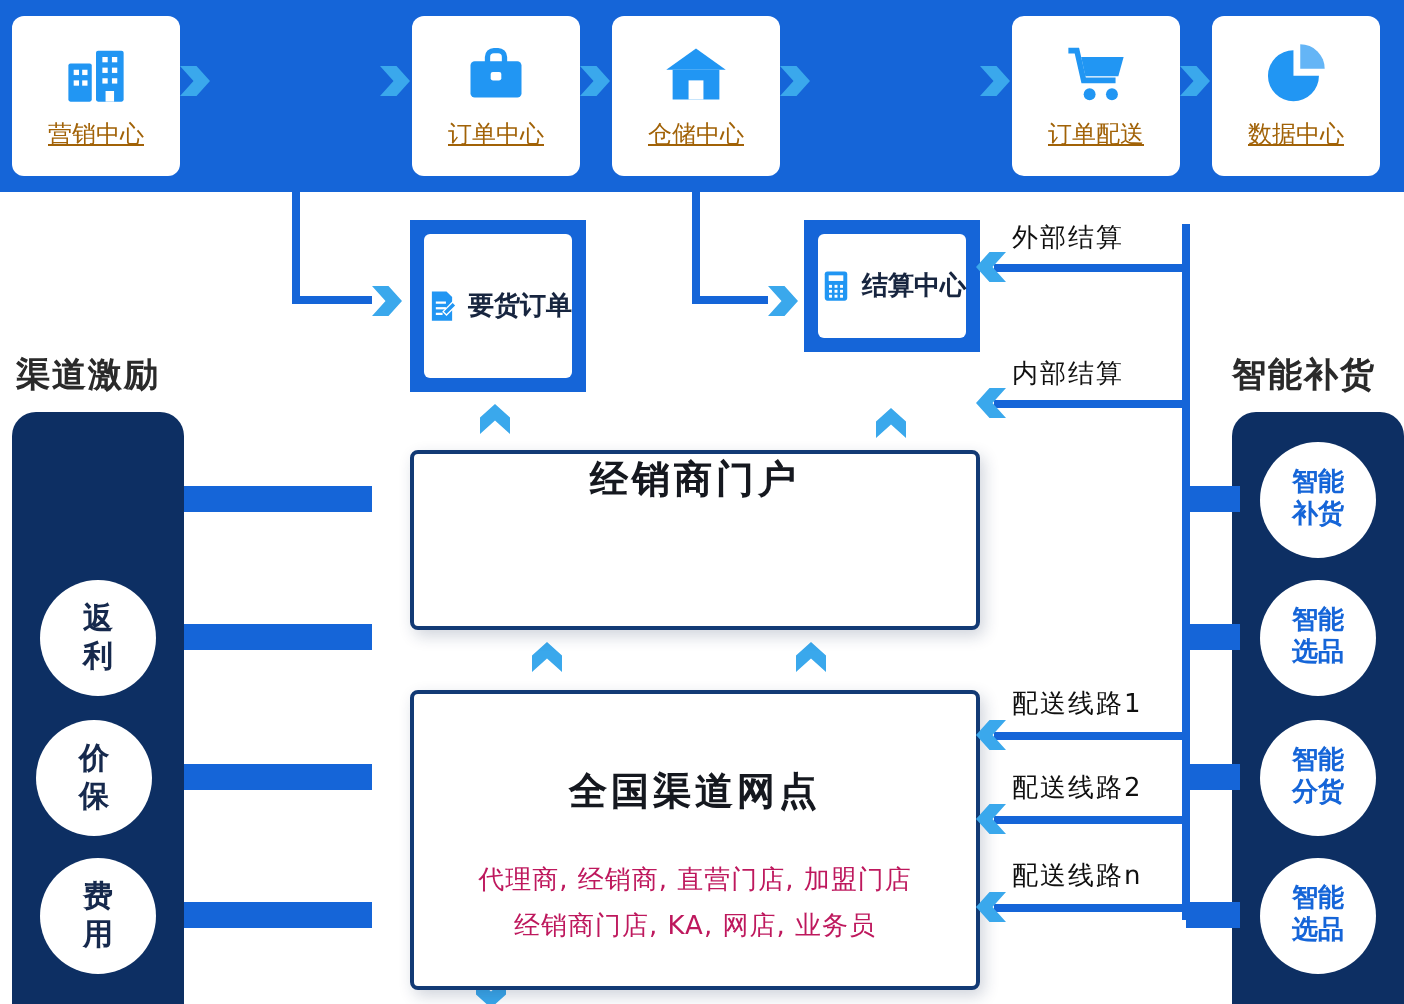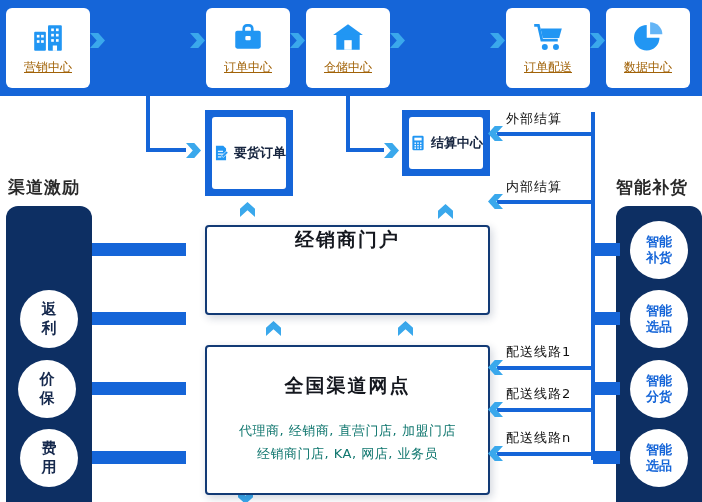--- a/index.html
+++ b/index.html
@@ -15,22 +15,22 @@
   .chev.left{transform:rotate(180deg);}
   .line{position:absolute;background:#1565d8;}
   .node{position:absolute;background:#1565d8;padding:7px;box-sizing:border-box;}
   .ninner{width:100%;height:100%;background:#fff;border-radius:3px;box-sizing:border-box;
           display:flex;flex-direction:row;align-items:center;justify-content:center;gap:4px;}
   .nlbl{font-size:13px;font-weight:bold;color:#17253f;white-space:nowrap;}
   .bigbox{position:absolute;background:#fff;border:2px solid #123a75;border-radius:4px;
           box-shadow:2px 3px 8px rgba(20,40,80,.2);display:flex;flex-direction:column;align-items:center;box-sizing:border-box;}
   .btitle{font-size:19px;font-weight:bold;color:#15181f;letter-spacing:2px;white-space:nowrap;}
   .portal{justify-content:flex-start;}
-  .network{padding-top:26px;}
-  .ndetail{font-size:13px;color:#0f766e;line-height:23px;letter-spacing:.5px;white-space:nowrap;}
+  .network{padding-top:36px;}
+  .ndetail{font-size:13px;color:#be185d;line-height:23px;letter-spacing:.5px;white-space:nowrap;}
   .network .btitle{margin-bottom:20px;}
   .panel{position:absolute;top:206px;width:86px;height:296px;background:#0d2f63;border-radius:12px 12px 0 0;}
   .circle{position:absolute;width:58px;height:58px;border-radius:50%;background:#fff;
           display:flex;align-items:center;justify-content:center;text-align:center;}
   .vtext{width:16px;font-size:15px;font-weight:bold;color:#16294d;line-height:19px;word-break:break-all;}
   .htext{width:28px;font-size:13px;font-weight:bold;color:#1565d8;line-height:16px;word-break:break-all;}
   .sidehdr{position:absolute;font-size:17px;font-weight:bold;color:#2a2a2a;letter-spacing:1px;white-space:nowrap;}
   .flabel{position:absolute;font-size:13px;font-weight:normal;color:#101010;letter-spacing:1px;white-space:nowrap;}
 </style>
 </head>

